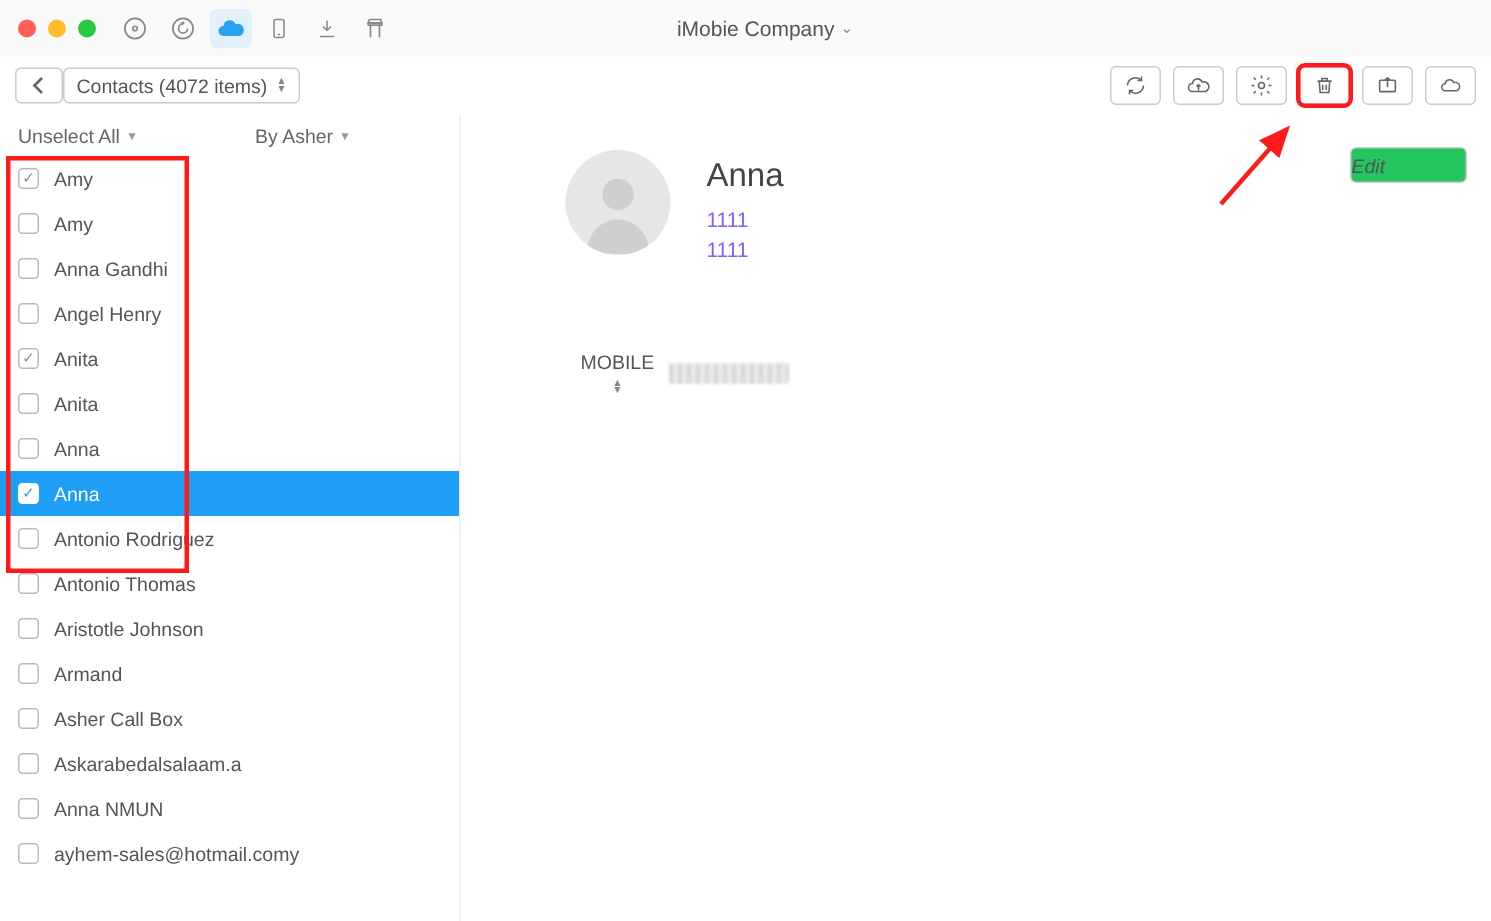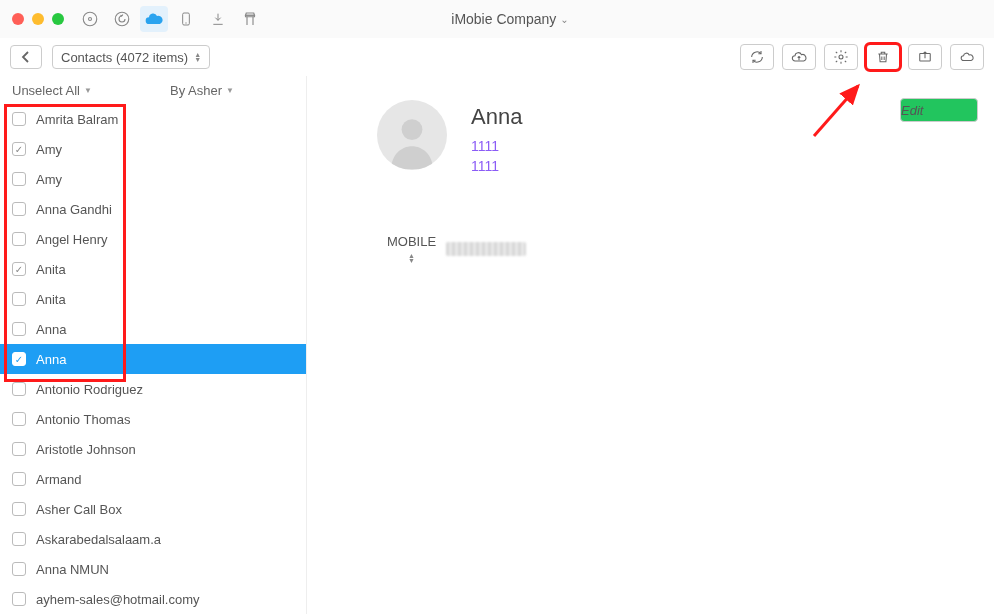--- a/index.html
+++ b/index.html
@@ -10,21 +10,21 @@
 .tl { width: 12px; height: 12px; border-radius: 50%; }
 .tl.red { background: #ff5f57; }
 .tl.yellow { background: #febc2e; }
 .tl.green { background: #28c840; }
 .tool-icons { display: flex; gap: 4px; align-items: center; }
 .ticon { width: 28px; height: 26px; display: flex; align-items: center; justify-content: center; border-radius: 4px; color: #888; }
 .ticon.active { background: #e3f1fc; color: #2aa3ef; }
 .title-center { position: absolute; left: 50%; transform: translateX(-50%); display: flex; align-items: center; gap: 4px; color: #555; font-size: 14px; margin-left: 13px; }
 
 .secondbar { height: 38px; display: flex; align-items: center; padding: 0 10px; justify-content: space-between; }
-.left-nav { display: flex; align-items: center; gap: 10px; }
+.left-nav { display: flex; align-items: center; }
 .back-btn { width: 32px; height: 24px; border: 1px solid #ccc; border-radius: 4px; display: flex; align-items: center; justify-content: center; background: #fff; color: #666; }
 .crumb { height: 24px; border: 1px solid #ccc; border-radius: 4px; padding: 0 8px; display: flex; align-items: center; gap: 6px; background: #fff; color: #555; }
 .crumb .arrows { display: flex; flex-direction: column; line-height: 5px; font-size: 7px; color: #888; }
 .right-actions { display: flex; gap: 8px; align-items: center; }
 .sq { width: 34px; height: 26px; border: 1px solid #ccc; border-radius: 4px; display: flex; align-items: center; justify-content: center; background: #fff; color: #666; }
 .highlight-red { outline: 3px solid #ff1a1a; outline-offset: -1px; }
 
 .filterbar { height: 28px; display: flex; align-items: center; justify-content: space-between; padding: 0 12px; width: 246px; color: #666; font-size: 13px; }
 .filterbar .grp { display: flex; align-items: center; gap: 4px; }
 .tri { font-size: 8px; color: #999; }
@@ -170,24 +170,20 @@
         <span>Unselect All</span>
         <span class="tri">▼</span>
       </div>
       <div class="grp">
         <span>By Asher</span>
         <span class="tri">▼</span>
       </div>
     </div>
     <div class="list" id="contact-list">
         <div class="row">
-          <span class="cb"></span>
-          <span>Amrita Balram</span>
-        </div>
-        <div class="row">
           <span class="cb checked"></span>
           <span>Amy</span>
         </div>
         <div class="row">
           <span class="cb"></span>
           <span>Amy</span>
         </div>
         <div class="row">
           <span class="cb"></span>
           <span>Anna Gandhi</span>

